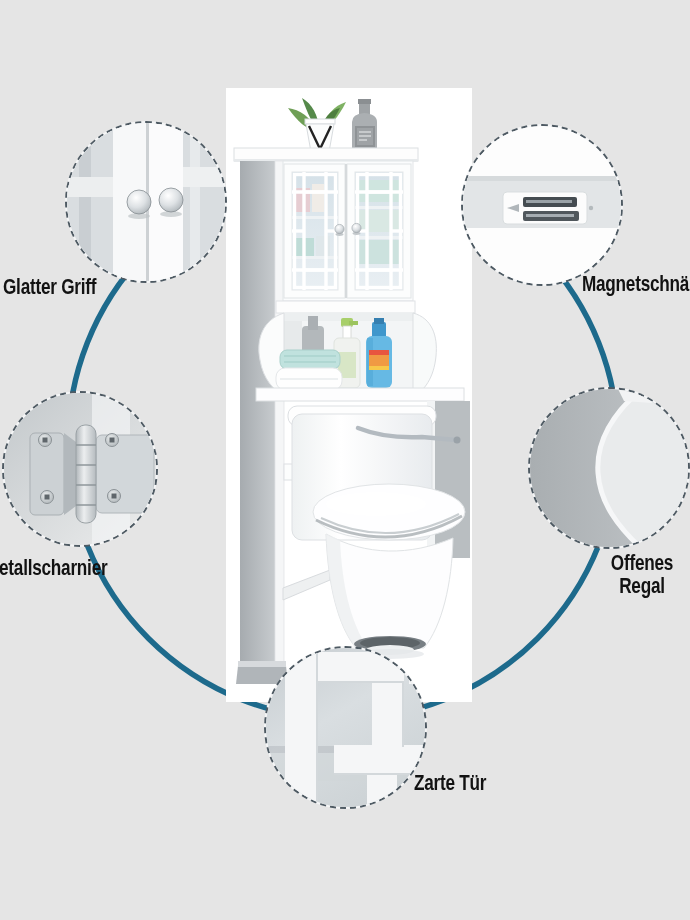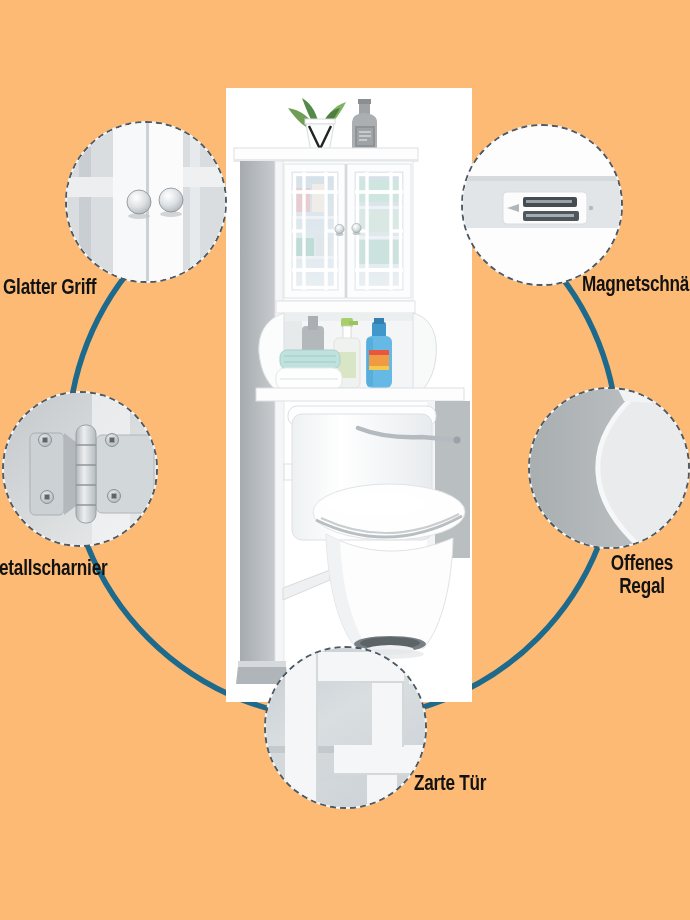--- a/index.html
+++ b/index.html
@@ -1,17 +1,17 @@
 <!DOCTYPE html>
 <html><head>
 <meta charset="utf-8">
 <style>
   html,body{margin:0;padding:0;background:#ffffff;}
   .canvas{
-    position:relative;width:690px;height:920px;background:#fdba74;
+    position:relative;width:690px;height:920px;background:#e5e5e5;
     overflow:hidden;font-family:"Liberation Sans","DejaVu Sans",sans-serif;
   }
   .ring{position:absolute;left:0;top:0;width:690px;height:920px;z-index:0;}
   .product{position:absolute;left:226px;top:88px;width:246px;height:614px;z-index:1;background:#ffffff;}
   .bubble{
     position:absolute;border-radius:50%;border:2px dashed #4e5a63;
     overflow:hidden;background:#f4f5f6;box-sizing:border-box;z-index:2;
   }
   .bubble svg{display:block;}
   .b-handle{left:65px;top:121px;width:162px;height:162px;}

